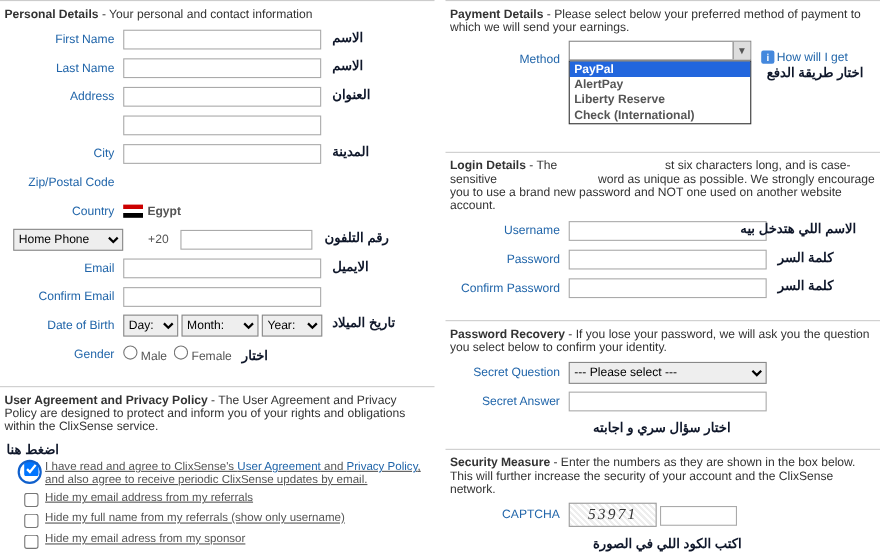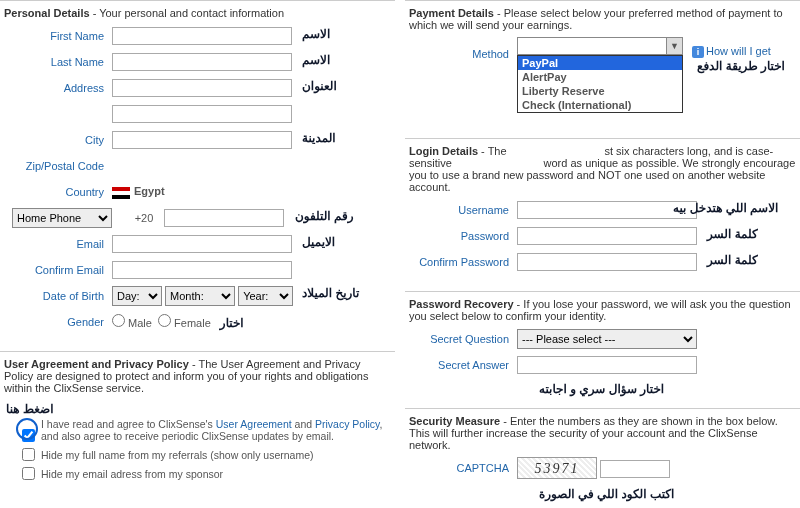--- a/index.html
+++ b/index.html
@@ -9,21 +9,21 @@
 .section { border-top: 1px solid #ccc; padding: 6px 4px 10px 4px; margin-bottom: 4px; }
 .section-title { color: #333; font-size: 11px; margin-bottom: 6px; }
 .section-title b { color: #333; font-weight: bold; }
 .row { display: flex; align-items: center; margin-bottom: 4px; min-height: 22px; }
 .label { width: 108px; text-align: right; padding-right: 8px; color: #2266aa; font-size: 11px; }
 .field { flex: 1; position: relative; }
 input[type="text"], input[type="password"] { width: 180px; height: 18px; border: 1px solid #aaa; background: #fff; padding: 0 2px; font-size: 11px; }
 select { height: 20px; border: 1px solid #888; background: #eee; font-size: 11px; }
 .small-select { width: 100px; }
 .red-note { color: #0f172a; font-size: 12px; font-weight: bold; position: absolute; }
-.checkbox-row { display: flex; align-items: flex-end; margin: 4px 0; padding-left: 18px; }
+.checkbox-row { display: flex; align-items: flex-start; margin: 4px 0; padding-left: 18px; text-decoration: underline; }
 .checkbox-row input { margin-right: 6px; margin-top: 2px; }
 .checkbox-row label { font-size: 10.5px; color: #555; }
 .link { color: #2266aa; }
 .circle { position: absolute; width: 22px; height: 22px; border: 2px solid #1060cc; border-radius: 50%; left: 12px; top: 0px; }
 .dropdown-box { position: absolute; top: 18px; left: 0; width: 166px; border: 1px solid #333; background: #fff; z-index: 10; }
 .dropdown-box div { padding: 1px 4px; font-size: 11px; font-weight: bold; }
 .dropdown-box .sel { background: #2266dd; color: #fff; }
 .flag { display: inline-block; width: 18px; height: 12px; background: linear-gradient(#cc0000 33%, #fff 33%, #fff 66%, #000 66%); vertical-align: middle; margin-right: 4px; }
 .captcha-img { display: inline-block; width: 80px; height: 22px; border: 1px solid #999; font-family: serif; font-style: italic; font-size: 14px; letter-spacing: 2px; text-align: center; line-height: 22px; background: repeating-linear-gradient(45deg,#eee,#eee 2px,#fff 2px,#fff 4px); color: #333; }
 .info-icon { display: inline-block; width: 12px; height: 12px; background: #4488dd; color: #fff; border-radius: 2px; text-align: center; line-height: 12px; font-size: 9px; font-weight: bold; margin-right: 2px; }
@@ -92,20 +92,24 @@
       <div class="red-note" style="position:relative;left:2px;top:2px">اضغط هنا</div>
       <div style="position:relative;margin-top:4px">
         <span class="circle"></span>
         <div class="checkbox-row">
             <input type="checkbox" checked="" style="">
             <label><span>I have read and agree to ClixSense's </span><span class="link">User Agreement</span><span> and </span><span class="link">Privacy Policy</span><span>, and also agree to receive periodic ClixSense updates by email.</span></label>
           </div>
       </div>
       <div class="checkbox-row">
           <input type="checkbox" style="">
+          <label>Hide my email address from my referrals</label>
+        </div>
+      <div class="checkbox-row">
+          <input type="checkbox" style="">
           <label>Hide my full name from my referrals (show only username)</label>
         </div>
       <div class="checkbox-row">
           <input type="checkbox" style="">
           <label>Hide my email adress from my sponsor</label>
         </div>
     </div>
   </div>
 
   <div class="col">

